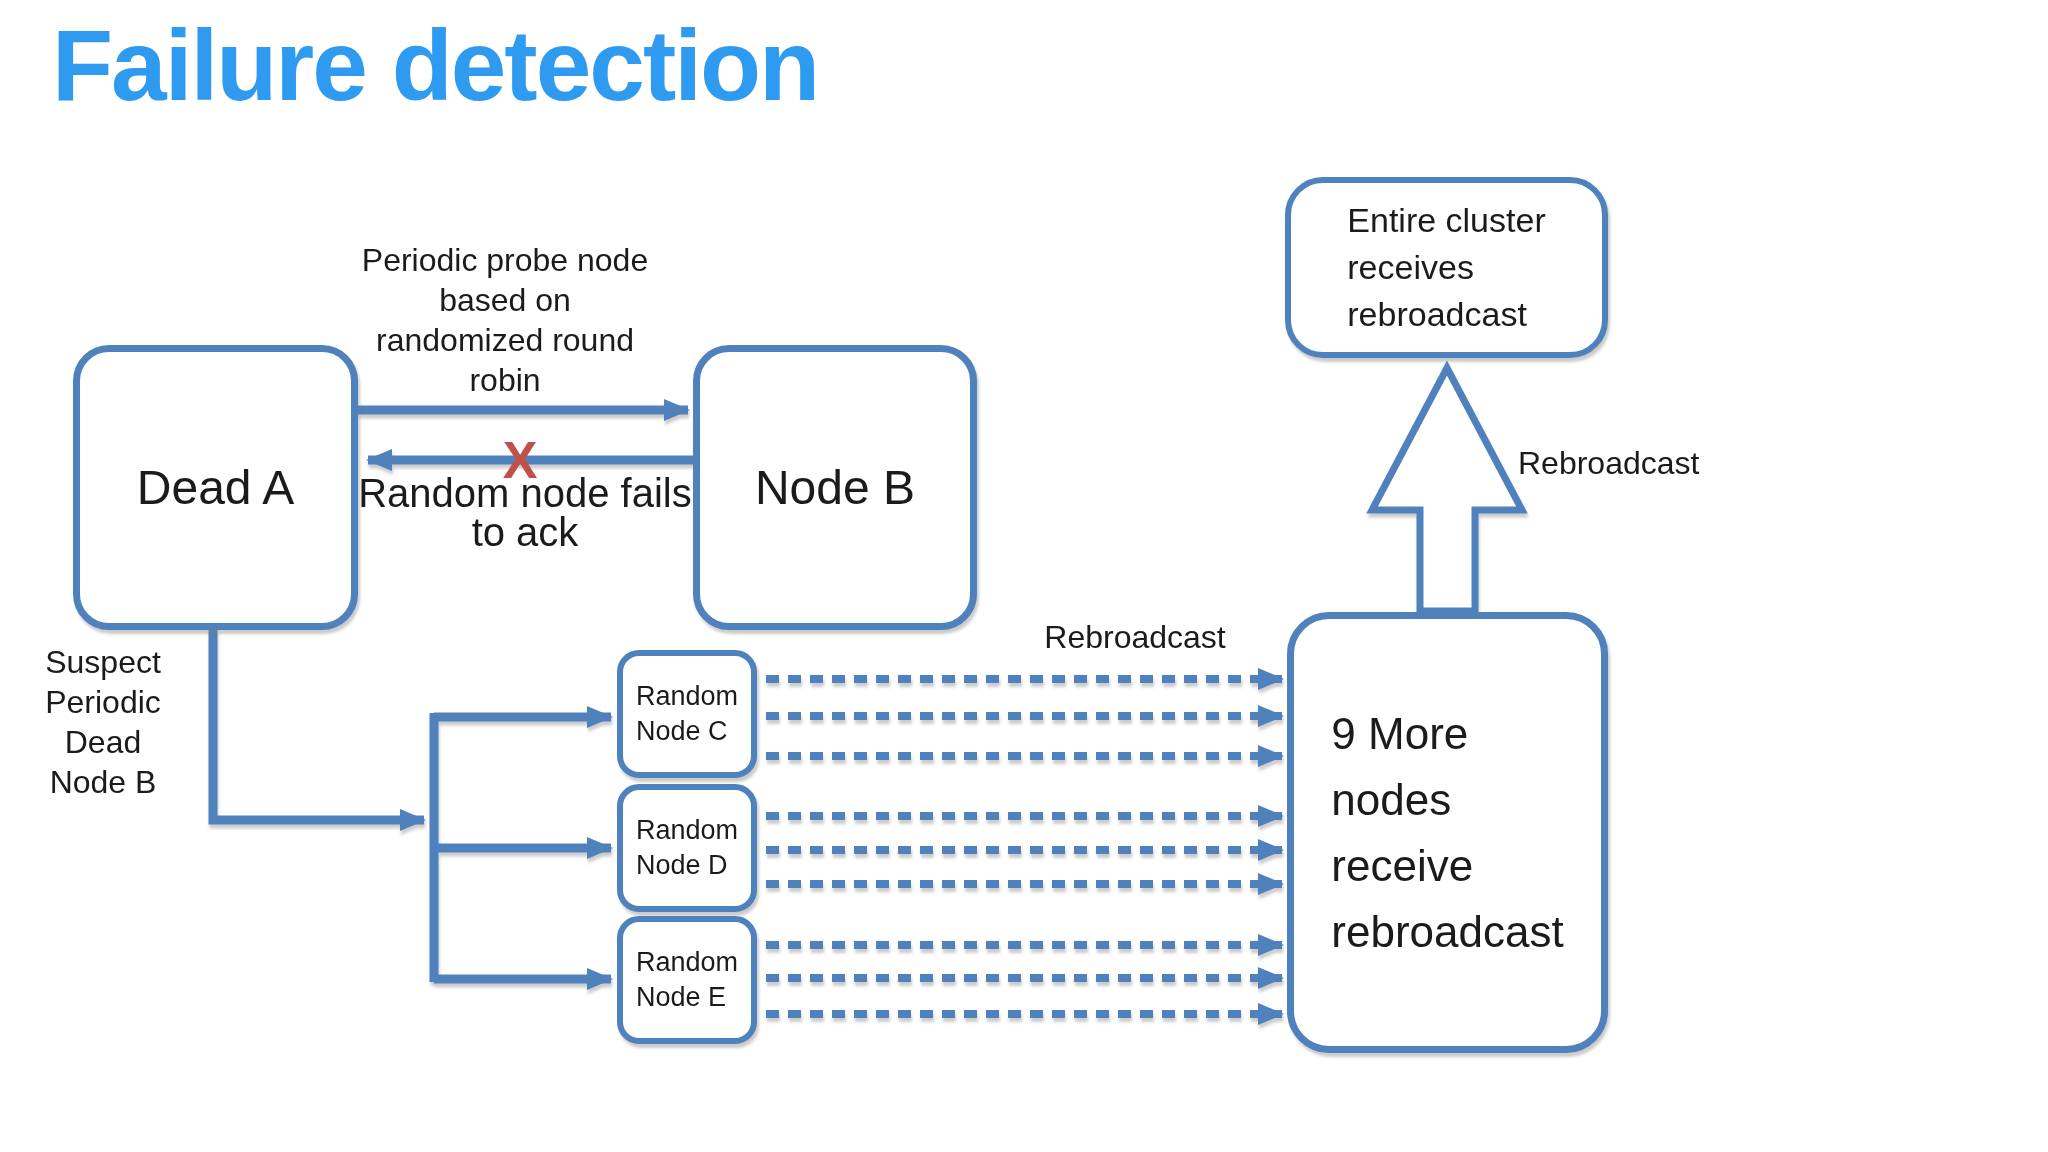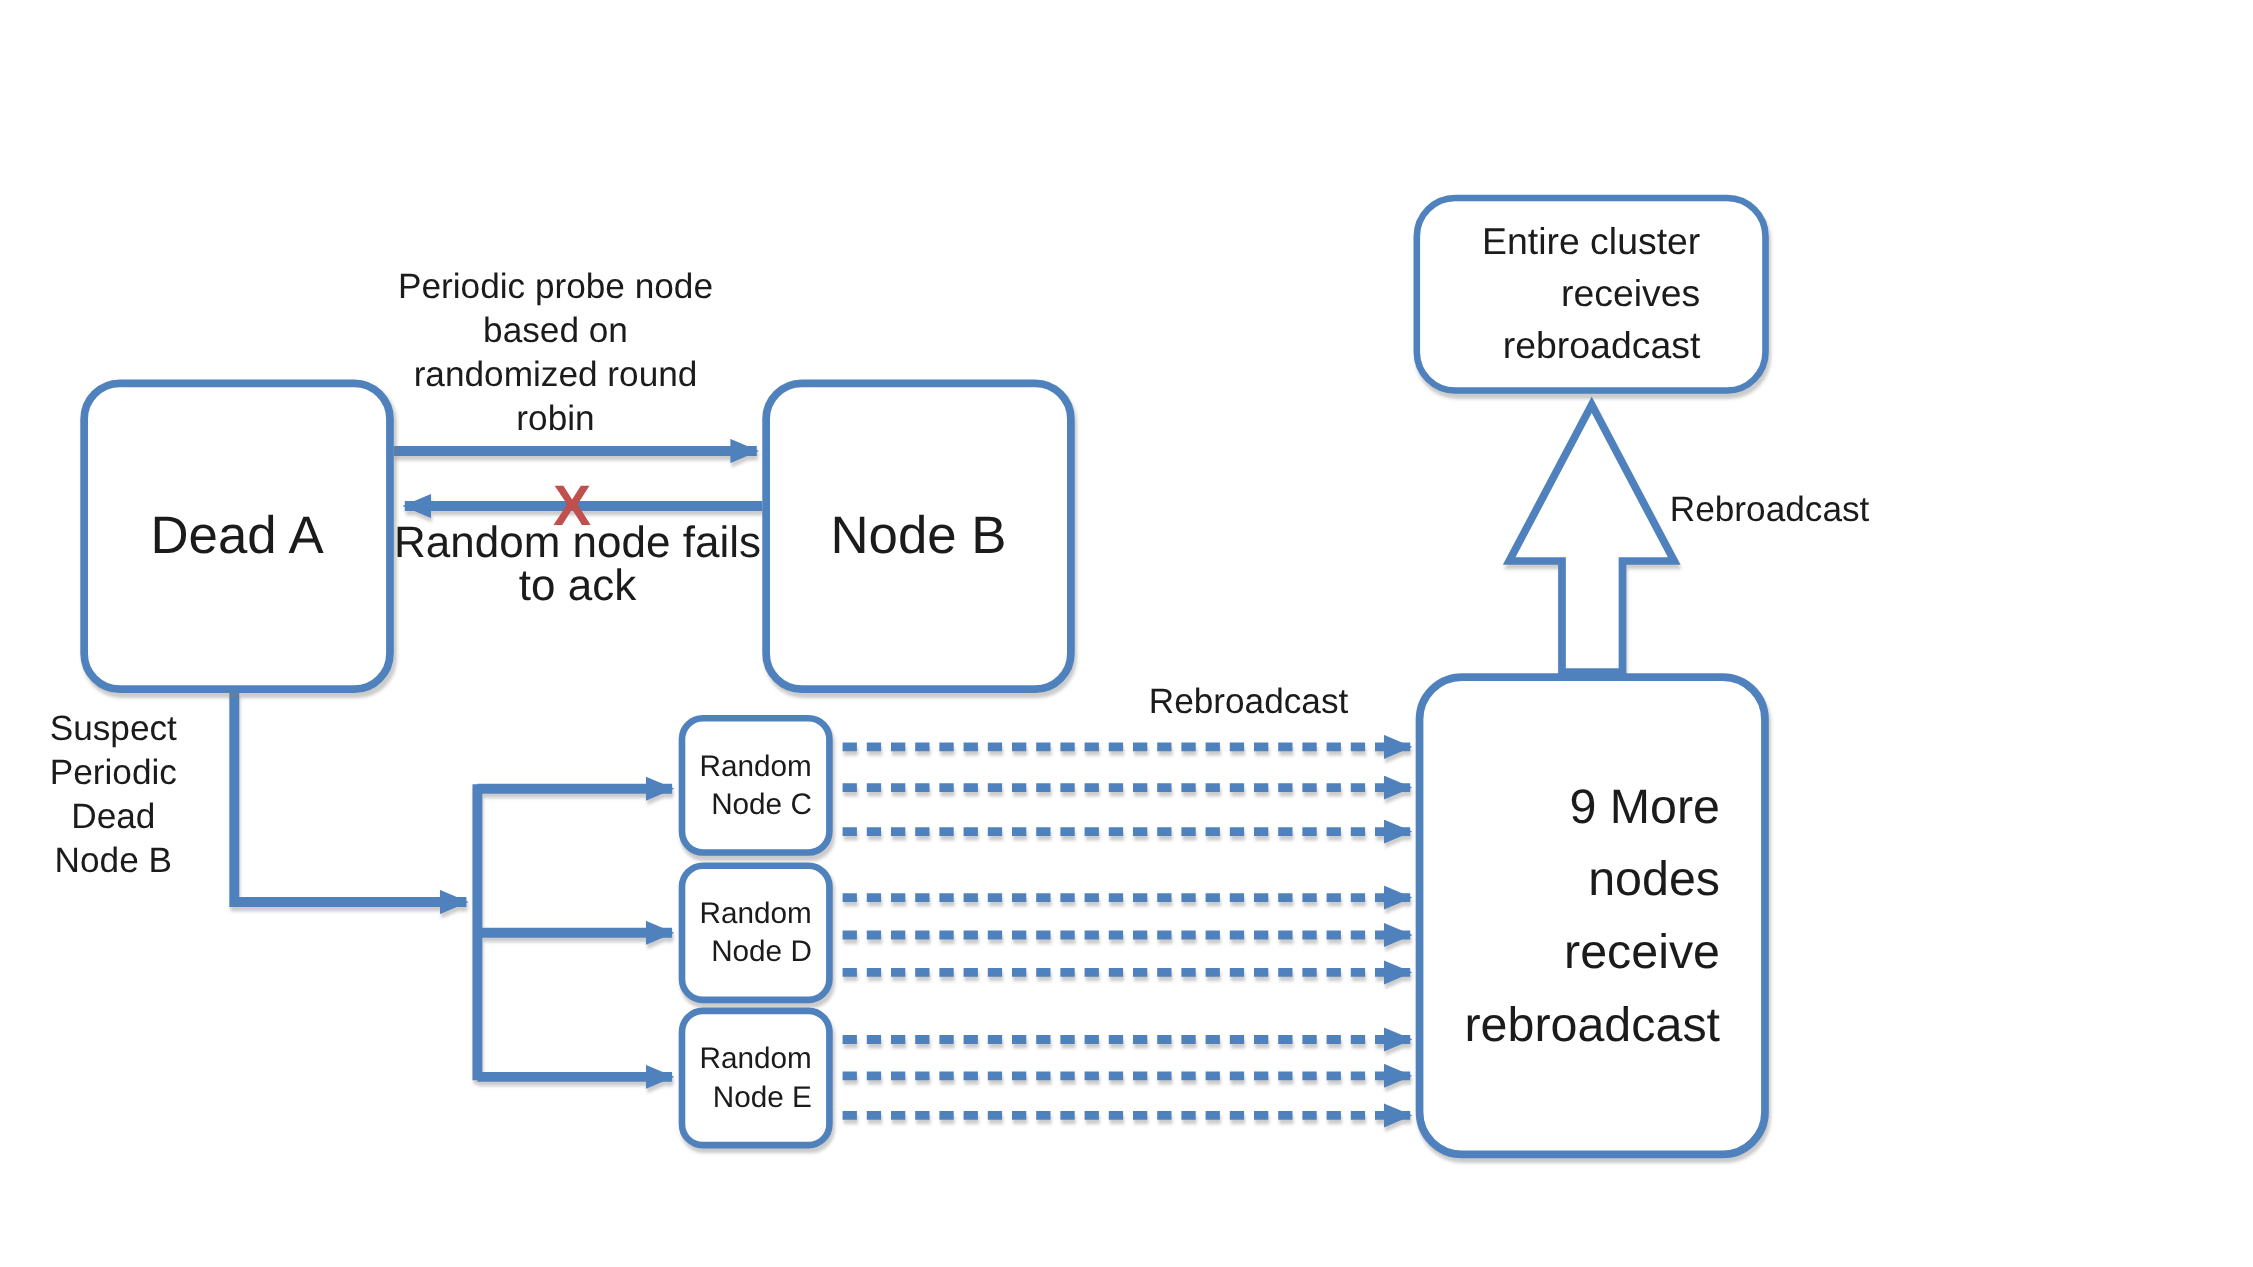--- a/index.html
+++ b/index.html
@@ -21,21 +21,21 @@
   svg.connectors { position: absolute; left: 0; top: 0; width: 2048px; height: 1152px; }
   .conn { stroke: var(--accent, #4F81BD); stroke-width: 9; fill: none; }
   .conn.dashed { stroke-width: 8; stroke-dasharray: 13 9; }
   .head { fill: var(--accent, #4F81BD); stroke: none; }
   .blockarrow { fill: #ffffff; stroke: var(--accent, #4F81BD); stroke-width: 7; stroke-linejoin: miter; }
 
   .box {
     position: absolute; background: #ffffff;
     border: 6px solid var(--accent, #4F81BD);
     display: flex; align-items: center; justify-content: center;
-    text-align: right; white-space: pre-line;
+    text-align: left; white-space: pre-line;
     box-shadow: 2px 4px 3px rgba(125,125,125,0.40);
   }
   .node-a { left: 73px;  top: 345px; width: 285px; height: 285px; border-radius: 36px; border-width: 7px; font-size: 48px; }
   .node-b { left: 693px; top: 345px; width: 284px; height: 285px; border-radius: 36px; border-width: 7px; font-size: 48px; }
   .node-c { left: 617px; top: 650px; width: 140px; height: 128px; border-radius: 22px; border-width: 6px; font-size: 27px; line-height: 35px; }
   .node-d { left: 617px; top: 784px; width: 140px; height: 128px; border-radius: 22px; border-width: 6px; font-size: 27px; line-height: 35px; }
   .node-e { left: 617px; top: 916px; width: 140px; height: 128px; border-radius: 22px; border-width: 6px; font-size: 27px; line-height: 35px; }
   .nine-more { left: 1287px; top: 612px; width: 321px; height: 441px; border-radius: 42px; border-width: 7px; font-size: 44px; line-height: 66px; }
   .entire-cluster { left: 1285px; top: 177px; width: 323px; height: 181px; border-radius: 38px; border-width: 6px; font-size: 34px; line-height: 47px; }
 
@@ -50,20 +50,21 @@
     position: absolute; left: 500px; top: 434px; width: 40px;
     font-size: 52px; font-weight: 600; text-align: center;
     color: var(--xmark, #C0504D); line-height: 1;
   }
 </style>
 </head>
 <body>
 
 <div class="canvas">
 
+  <div class="title">Failure detection</div>
 
   <svg class="connectors" viewBox="0 0 2048 1152" xmlns="http://www.w3.org/2000/svg">
     <defs>
       <marker id="ah" viewBox="0 0 26 22" markerWidth="26" markerHeight="22" refX="24" refY="11" orient="auto" markerUnits="userSpaceOnUse">
         <path class="head" d="M0,0 L26,11 L0,22 Z"></path>
       </marker>
       <filter id="ds" x="-30%" y="-30%" width="160%" height="180%">
         <feDropShadow dx="1" dy="4" stdDeviation="1.5" flood-color="#999999" flood-opacity="0.5"></feDropShadow>
       </filter>
     </defs>

